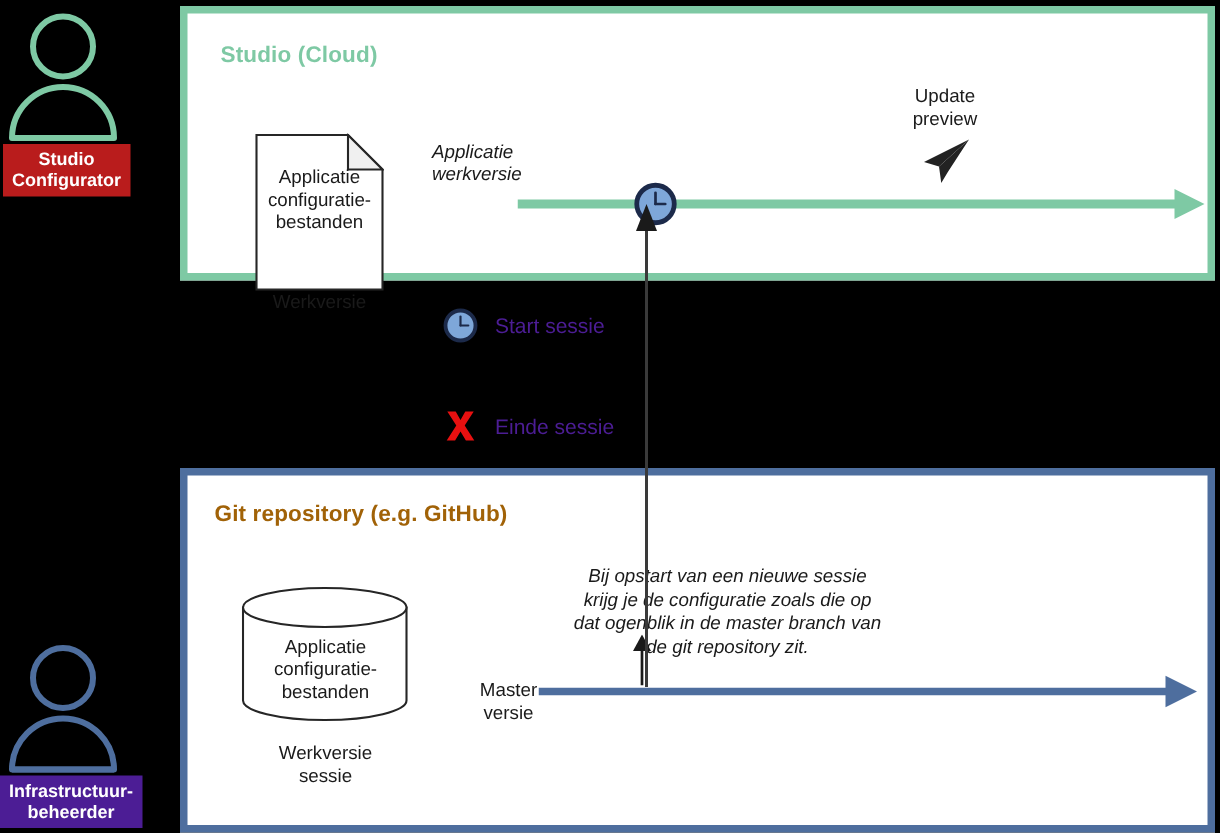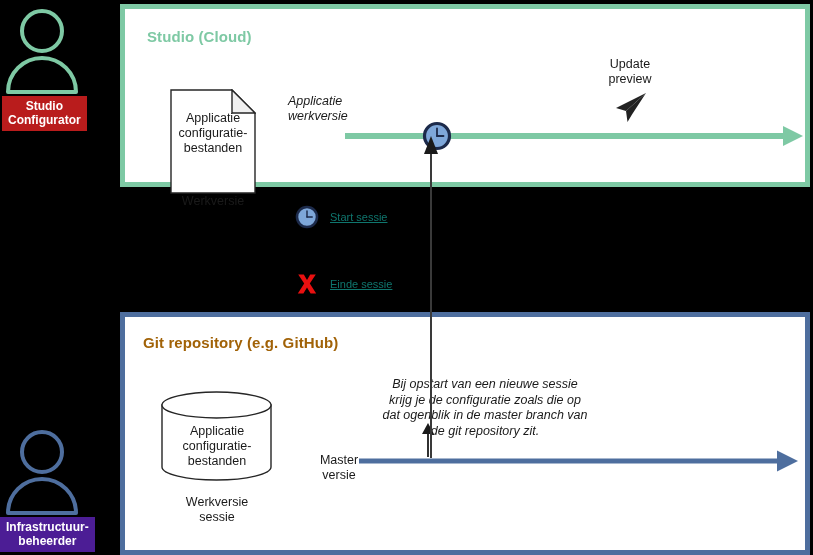--- a/index.html
+++ b/index.html
@@ -43,21 +43,21 @@
 
   
   .doc-shape{position:absolute;}
 
   
   .tl{position:absolute;}
 
   
   .legend{position:absolute;}
   .legend-row{position:absolute;display:flex;align-items:center;gap:11px;}
-  .legend-text{font-size:11px;color:#0f766e;white-space:nowrap;text-decoration:underline;}
+  .legend-text{font-size:14px;color:#4c1d95;white-space:nowrap;}
 
   .ico{display:block;}
 </style>
 </head>
 <body>
 
 <div class="stage">
 
   <div class="actor" id="actor-studio">
     <svg width="120" height="92" viewBox="0 0 120 92">

